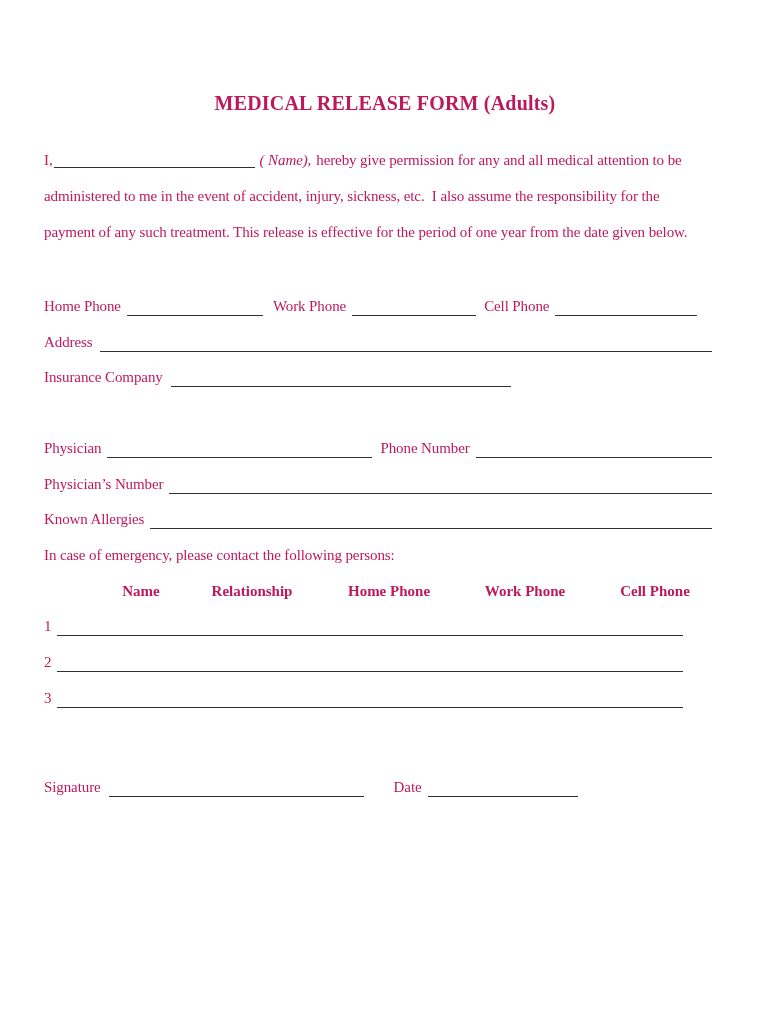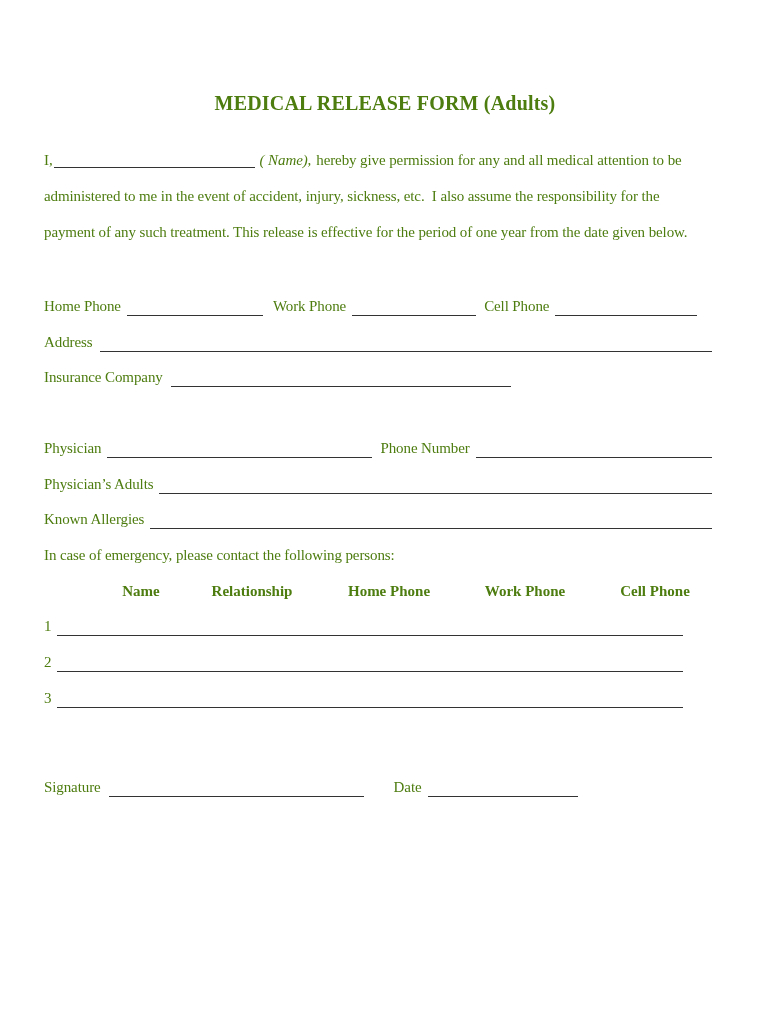--- a/index.html
+++ b/index.html
@@ -1,21 +1,21 @@
 <!DOCTYPE html>
 <html><head>
 <meta charset="utf-8">
 <style>
   html,body{margin:0;padding:0;background:#ffffff;}
   .page{
     position:relative;
     width:770px;height:1004px;
     background:#ffffff;
     font-family:"Liberation Serif","DejaVu Serif",serif;
-    color:#4d7c0f;
+    color:#be185d;
     overflow:hidden;
   }
   .title{
     position:absolute;top:92px;left:0;width:100%;
     margin:0;text-align:center;
     font-size:20px;font-weight:bold;letter-spacing:0.2px;
   }
   .para-line{
     position:absolute;left:44px;
     font-size:15px;white-space:pre;letter-spacing:-0.1px;
@@ -74,21 +74,21 @@
 
 
   <div class="row" style="top:440px">
     <span class="lbl">Physician</span>
     <span class="blank" style="width:265px"></span>
     <span class="lbl ml8">Phone Number</span>
     <span class="blank grow"></span>
   </div>
 
   <div class="row" style="top:476px">
-    <span class="lbl">Physician’s Adults</span>
+    <span class="lbl">Physician’s Number</span>
     <span class="blank grow"></span>
   </div>
 
   <div class="row" style="top:511px">
     <span class="lbl">Known Allergies</span>
     <span class="blank grow"></span>
   </div>
 
   <div class="row" style="top:547px">
     <span class="lbl">In case of emergency, please contact the following persons:</span>

